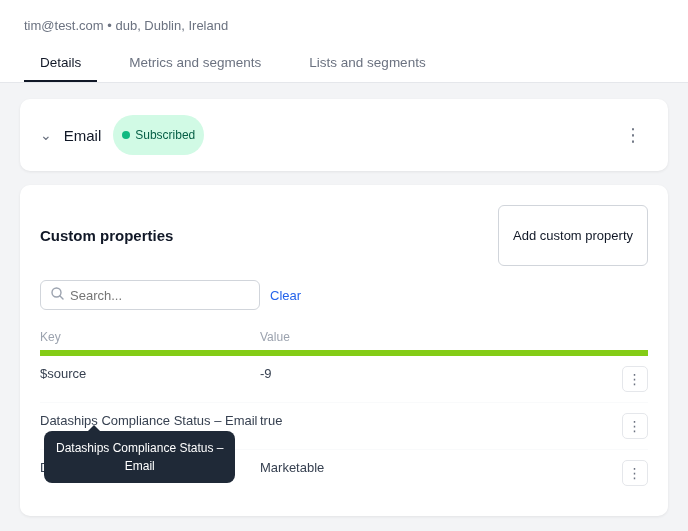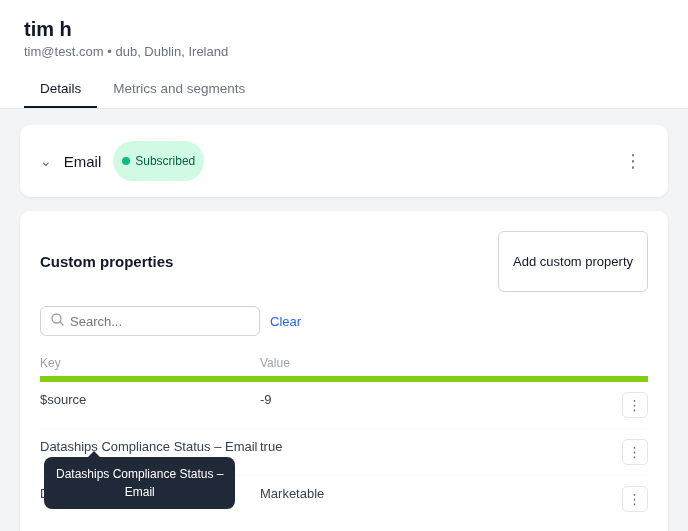--- a/index.html
+++ b/index.html
@@ -25,21 +25,21 @@
     }
 
     .profile-meta {
       font-size: 13px;
       color: #6b7280;
       margin-bottom: 12px;
     }
 
     .tabs {
       display: flex;
-      gap: 0;
+      gap: 16px;
     }
 
     .tab {
       padding: 10px 16px;
       font-size: 13.5px;
       color: #6b7280;
       cursor: pointer;
       border-bottom: 2px solid transparent;
       user-select: none;
     }
@@ -264,29 +264,29 @@
     }
 
     .dots-icon {
       letter-spacing: 1px;
     }
   </style>
 </head>
 <body>
 
 <div class="profile-header">
-  <div class="profile-name">tim h</div>
   <div class="profile-meta">
     <span>tim@test.com</span>
     <span> • </span>
     <span>dub, Dublin, Ireland</span>
   </div>
   <div class="tabs">
     <div class="tab active">Details</div>
     <div class="tab">Metrics and segments</div>
+    <div class="tab">Lists and segments</div>
   </div>
 </div>
 
 <div class="content-area">
 
   <div class="card email-card">
     <div class="email-card-left">
       <span class="chevron-icon">⌄</span>
       <span class="email-label">Email</span>
       <div class="subscribed-badge">

